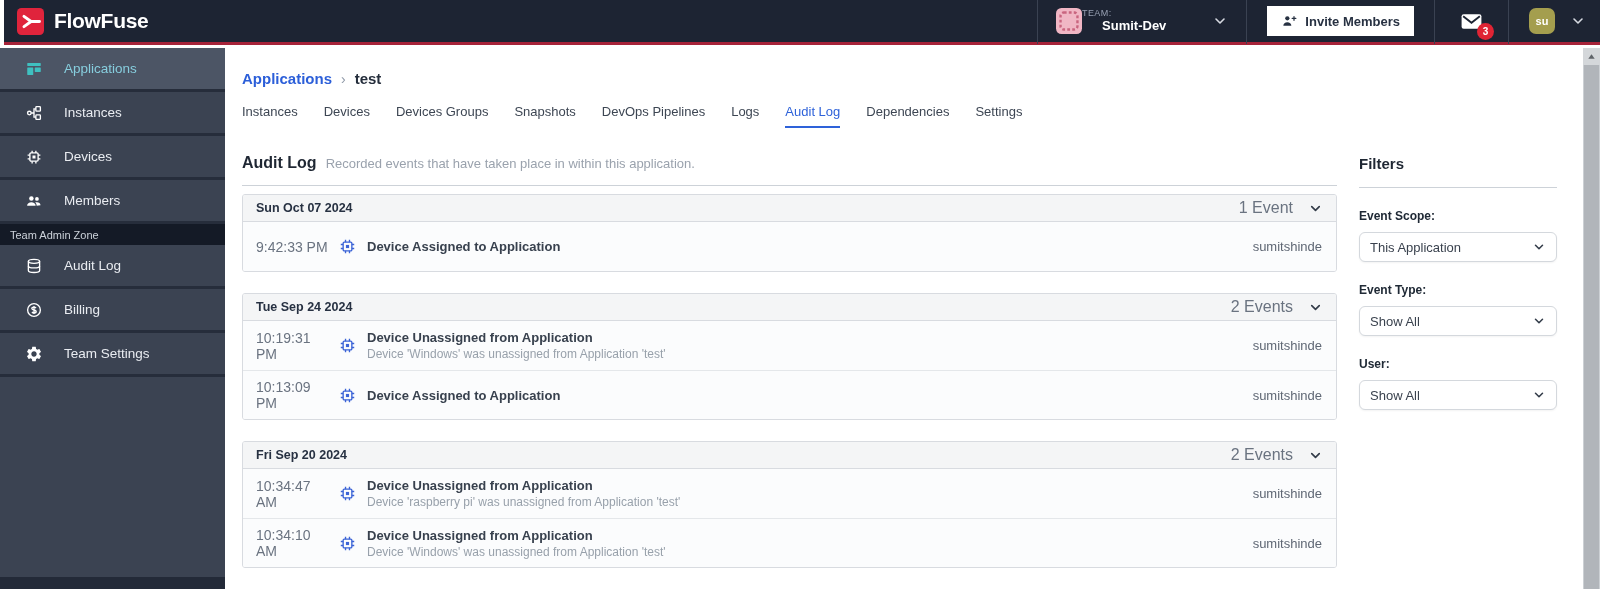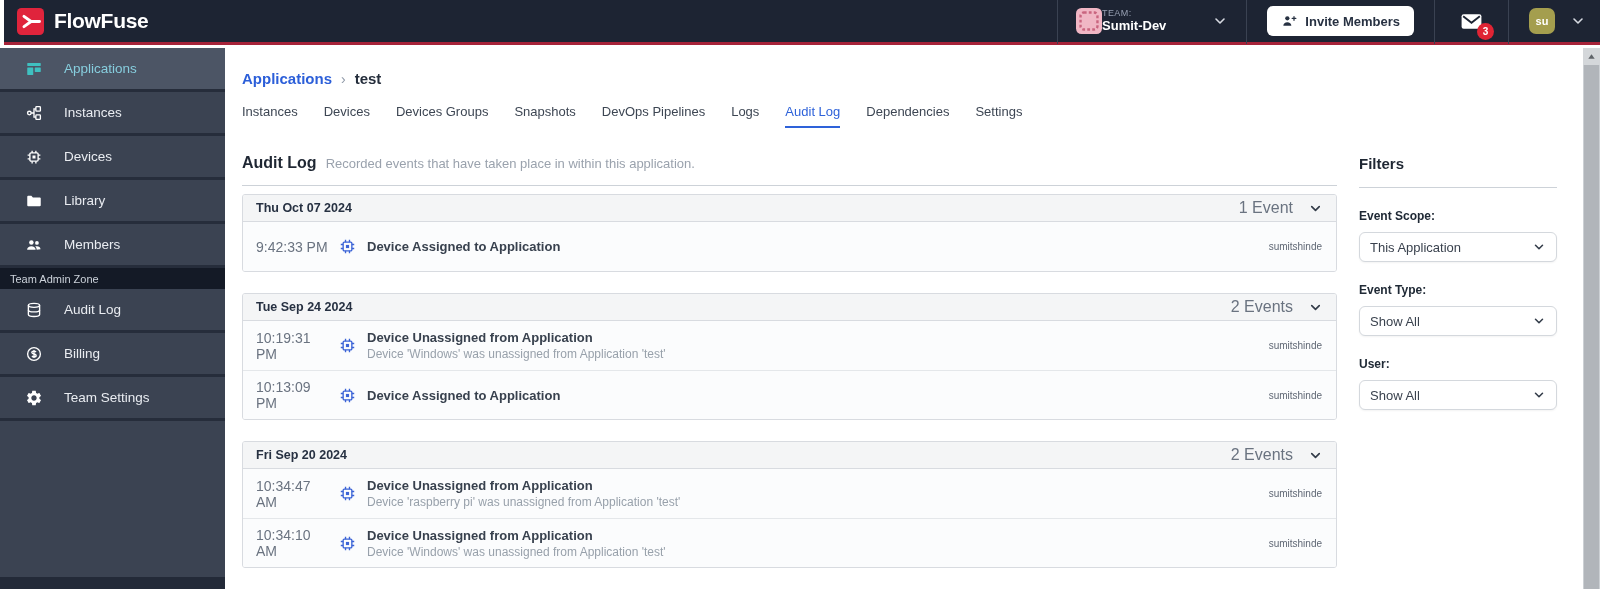--- a/index.html
+++ b/index.html
@@ -9,25 +9,25 @@
   
   .hdr { position:absolute; top:0; left:4px; width:1600px; height:45px; background:#1d2433;
          border-bottom:3px solid #a62339; display:flex; align-items:center; justify-content:space-between; padding:0 12px 0 13px; }
   .brand { display:flex; align-items:center; gap:10px; }
   .brand-text { color:#fff; font-size:21px; font-weight:700; letter-spacing:-0.3px; }
   .hdr-right { display:flex; align-items:stretch; height:45px; }
   .vdiv { width:1px; background:#3a4252; }
   .team-sel { display:flex; align-items:center; padding:0 18px; cursor:pointer; }
   .team-txt { display:flex; flex-direction:column; line-height:1.15; }
   .team-lbl { font-size:9px; color:#97a0b2; letter-spacing:.4px; }
-  .team-name { font-size:13px; color:#fff; font-weight:600; }
+  .team-name { font-size:13px; color:#fff; font-weight:600;margin-left:20px; }
   .team-chev { color:#d6dae1; margin-left:46px; display:flex; }
   .inv-wrap { display:flex; align-items:center; padding:0 20px; }
   .invite-btn { display:flex; align-items:center; gap:8px; background:#fff; color:#273142;
-                border:none; border-radius:6px; height:30px; padding:0 14px; font-size:13px; font-weight:600; cursor:pointer;
+                border:none; border-radius:0; height:30px; padding:0 14px; font-size:13px; font-weight:600; cursor:pointer;
                 font-family:"Liberation Sans", sans-serif; }
   .mail-wrap { display:flex; align-items:center; padding:0 24px; }
   .mail { position:relative; display:flex; cursor:pointer; }
   .badge { position:absolute; right:-10px; bottom:-6px; background:#e02434; color:#fff; font-size:10px; font-weight:700;
            width:17px; height:17px; border-radius:50%; display:flex; align-items:center; justify-content:center; }
   .user-wrap { display:flex; align-items:center; gap:15px; padding:0 6px 0 20px; }
   .avatar { width:26px; height:26px; border-radius:7px; background:#a49e4e; color:#fff; font-size:11px; font-weight:700;
             display:flex; align-items:center; justify-content:center; cursor:pointer; }
   .user-chev { color:#d6dae1; display:flex; cursor:pointer; }
 
@@ -71,21 +71,21 @@
   .g-right { display:flex; align-items:center; gap:15px; }
   .g-count { font-size:16px; color:#6a7380; }
   .g-chev { color:#333c49; display:flex; }
   .event-row { display:flex; align-items:center; height:49px; background:#fbfcfd; }
   .event-row + .event-row { border-top:1px solid #e4e7ea; }
   .e-time { flex:none; width:74px; margin-left:13px; font-size:14px; color:#6a7380; }
   .e-icon { flex:none; display:flex; margin:0 10px 0 8px; color:#3b63d6; }
   .e-main { flex:1; min-width:0; }
   .e-title { font-size:13px; font-weight:700; color:#38414e; }
   .e-desc { font-size:12px; color:#98a1ab; margin-top:2px; }
-  .e-user { flex:none; margin-right:14px; font-size:10px; color:#5f6774; }
+  .e-user { flex:none; margin-right:14px; font-size:13px; color:#5f6774; }
 
   
   .filters { flex:none; width:198px; margin-left:22px; }
   .f-title { font-size:15px; font-weight:700; color:#1f2733; padding-top:1px; }
   .f-div { height:1px; background:#cdd2d8; margin-top:15px; }
   .f-label { margin-top:21px; font-size:12px; font-weight:700; color:#202a36; }
   .f-select { margin-top:9px; height:30px; border:1px solid #d4d8dd; border-radius:6px; background:#fff;
               display:flex; align-items:center; justify-content:space-between; padding:0 10px;
               font-size:13px; color:#3a424e; cursor:pointer; box-shadow:0 1px 2px rgba(0,0,0,.05); }
   .f-chev { color:#333c49; display:flex; }
@@ -189,28 +189,20 @@
             <rect x="6.5" y="6.5" width="11" height="11" rx="1.5"></rect>
             <rect x="10" y="10" width="4" height="4" fill="currentColor" stroke="none"></rect>
             <path d="M9.5 3.5v3M14.5 3.5v3M9.5 17.5v3M14.5 17.5v3M3.5 9.5h3M3.5 14.5h3M17.5 9.5h3M17.5 14.5h3"></path>
           </svg>
       </span>
       <span>Devices</span>
     </div>
     <div class="nav-item">
       <span class="nico">
         <svg viewBox="0 0 24 24" width="18" height="18" fill="currentColor">
-            <path d="M3 6.2C3 5.54 3.54 5 4.2 5h4.3l2 2.2h9.3c.66 0 1.2.54 1.2 1.2v9.4c0 .66-.54 1.2-1.2 1.2H4.2c-.66 0-1.2-.54-1.2-1.2V6.2z"></path>
-          </svg>
-      </span>
-      <span>Library</span>
-    </div>
-    <div class="nav-item">
-      <span class="nico">
-        <svg viewBox="0 0 24 24" width="18" height="18" fill="currentColor">
             <circle cx="8.5" cy="8.5" r="3"></circle>
             <circle cx="15.9" cy="9.3" r="2.5"></circle>
             <path d="M2.8 18.3c0-3 2.6-4.7 5.7-4.7s5.7 1.7 5.7 4.7z"></path>
             <path d="M15.6 18.3c-.1-1.9-.9-3.4-2.1-4.3.7-.3 1.6-.5 2.4-.5 2.6 0 4.8 1.5 4.8 4.1z"></path>
           </svg>
       </span>
       <span>Members</span>
     </div>
     <div class="side-section">Team Admin Zone</div>
     <div class="nav-item">
@@ -275,21 +267,21 @@
     <div class="main-row">
       <section class="content">
         <div class="sect-head">
           <span class="sect-title">Audit Log</span>
           <span class="sect-sub">Recorded events that have taken place in within this application.</span>
         </div>
         <div class="hdiv"></div>
 
         <div class="group">
           <div class="group-header">
-            <span class="g-date">Thu Oct 07 2024</span>
+            <span class="g-date">Sun Oct 07 2024</span>
             <span class="g-right">
               <span class="g-count">1 Event</span>
               <span class="g-chev">
                   <svg viewBox="0 0 24 24" width="15" height="15" fill="none" stroke="currentColor" stroke-width="2.6" stroke-linecap="round" stroke-linejoin="round">
                     <path d="M6 9l6 6 6-6"></path>
                   </svg>
                 </span>
             </span>
           </div>
           <div class="event-row">

